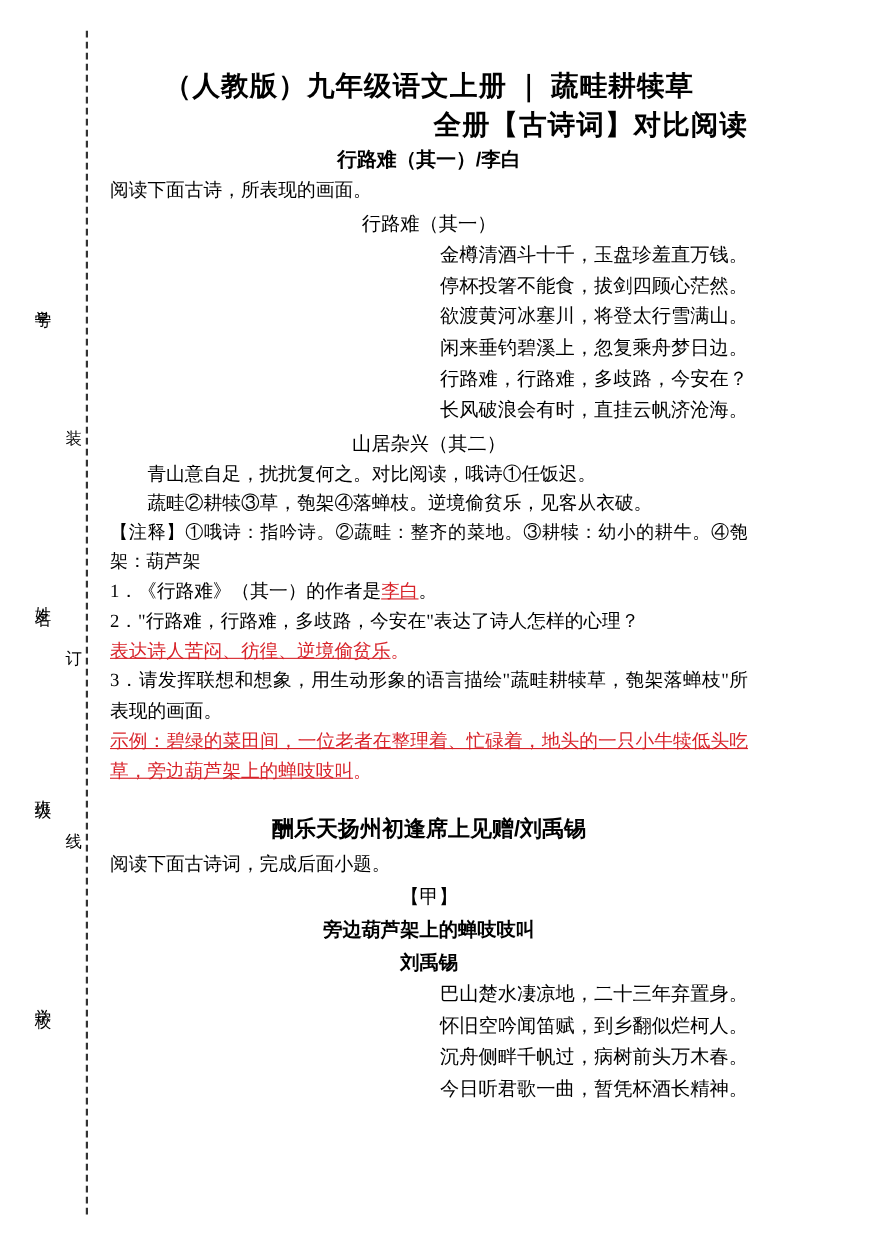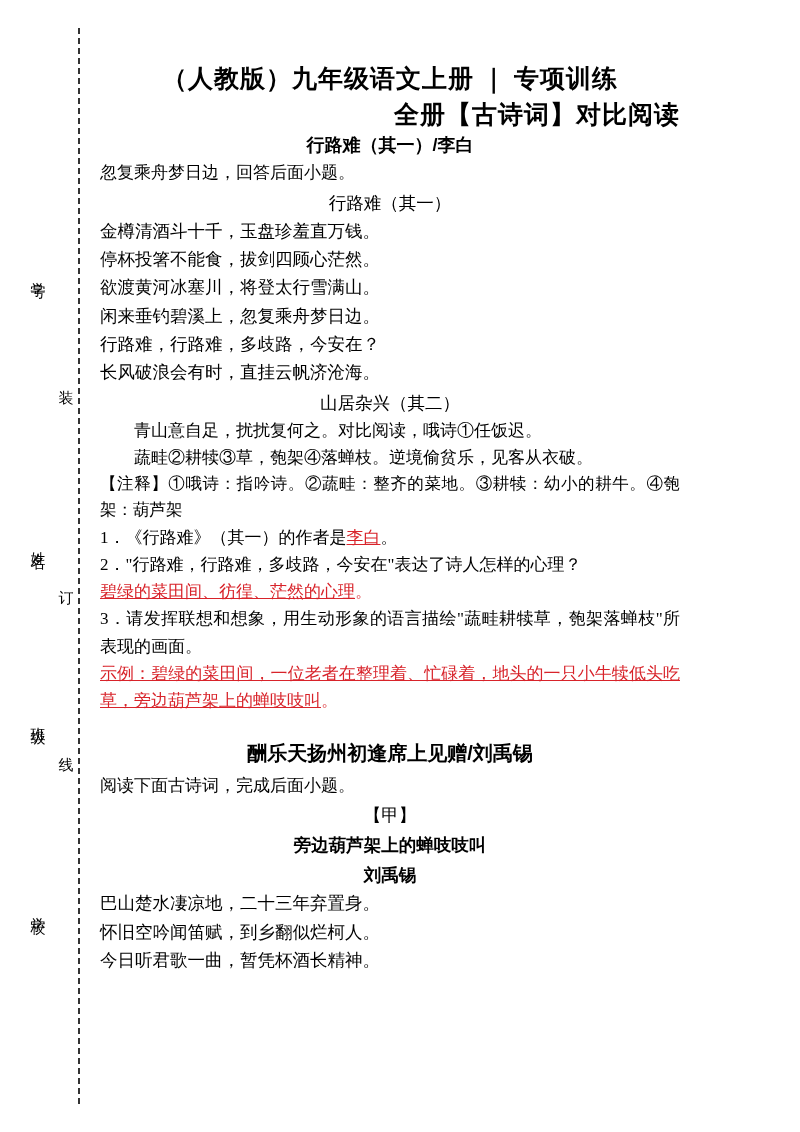--- a/index.html
+++ b/index.html
@@ -99,21 +99,21 @@
     line-height: 1.55;
     margin: 0 0 2px 0;
   }
   .poem-title {
     text-align: center;
     font-size: 17.5px;
     line-height: 1.6;
     margin: 2px 0 0 0;
   }
   .poem-line {
-    text-align: left;
+    text-align: right;
     font-size: 17.5px;
     line-height: 1.62;
     white-space: nowrap;
   }
   .para {
     font-size: 17px;
     line-height: 1.6;
     margin: 0;
     text-align: justify;
   }
@@ -158,25 +158,25 @@
   <div class="vtext m2">姓名：</div>
   <div class="vtext m3">班级：</div>
   <div class="vtext m4">学校：</div>
   <div class="bind-word b1">装</div>
   <div class="bind-word b2">订</div>
   <div class="bind-word b3">线</div>
 </div>
 
 <div class="content">
 
-  <div class="doc-title">（人教版）九年级语文上册 ｜ 专项训练</div>
+  <div class="doc-title">（人教版）九年级语文上册 ｜ 蔬畦耕犊草</div>
   <div class="doc-title2">全册【古诗词】对比阅读</div>
 
   <div class="sec-title">行路难（其一）/李白</div>
-  <div class="lead">忽复乘舟梦日边，回答后面小题。</div>
+  <div class="lead">阅读下面古诗，所表现的画面。</div>
 
   <div class="poem-title">行路难（其一）</div>
   <div class="poem-line">金樽清酒斗十千，玉盘珍羞直万钱。</div>
   <div class="poem-line">停杯投箸不能食，拔剑四顾心茫然。</div>
   <div class="poem-line">欲渡黄河冰塞川，将登太行雪满山。</div>
   <div class="poem-line">闲来垂钓碧溪上，忽复乘舟梦日边。</div>
   <div class="poem-line">行路难，行路难，多歧路，今安在？</div>
   <div class="poem-line">长风破浪会有时，直挂云帆济沧海。</div>
 
   <div class="poem-title">山居杂兴（其二）</div>
@@ -184,35 +184,36 @@
   <div class="para indent">蔬畦②耕犊③草，匏架④落蝉枝。逆境偷贫乐，见客从衣破。</div>
 
   <div class="note">【注释】①哦诗：指吟诗。②蔬畦：整齐的菜地。③耕犊：幼小的耕牛。④匏架：葫芦架</div>
 
   <div class="q">
     <span>1．《行路难》（其一）的作者是</span><span class="blank-red">李白</span><span>。</span>
   </div>
 
   <div class="q">2．"行路难，行路难，多歧路，今安在"表达了诗人怎样的心理？</div>
   <div class="ans">
-    <span class="u-red">碧绿的菜田间、彷徨、茫然的心理</span><span>。</span>
+    <span class="u-red">表达诗人苦闷、彷徨、逆境偷贫乐</span><span>。</span>
   </div>
 
   <div class="q">3．请发挥联想和想象，用生动形象的语言描绘"蔬畦耕犊草，匏架落蝉枝"所表现的画面。</div>
   <div class="ans">
     <span class="u-red">示例：碧绿的菜田间，一位老者在整理着、忙碌着，地头的一只小牛犊低头吃草，旁边葫芦架上的蝉吱吱叫</span><span>。</span>
   </div>
 
   <div class="gap10"></div>
 
   <div class="sec-title big">酬乐天扬州初逢席上见赠/刘禹锡</div>
   <div class="lead">
     <span>阅读下面古诗词，完成后面小题</span><span>。</span>
   </div>
 
   <div class="poem-title">【甲】</div>
   <div class="poem-title bold">旁边葫芦架上的蝉吱吱叫</div>
   <div class="poem-title bold">刘禹锡</div>
   <div class="poem-line">巴山楚水凄凉地，二十三年弃置身。</div>
   <div class="poem-line">怀旧空吟闻笛赋，到乡翻似烂柯人。</div>
+  <div class="poem-line">沉舟侧畔千帆过，病树前头万木春。</div>
   <div class="poem-line">今日听君歌一曲，暂凭杯酒长精神。</div>
 
 </div>
 
 </body></html>

